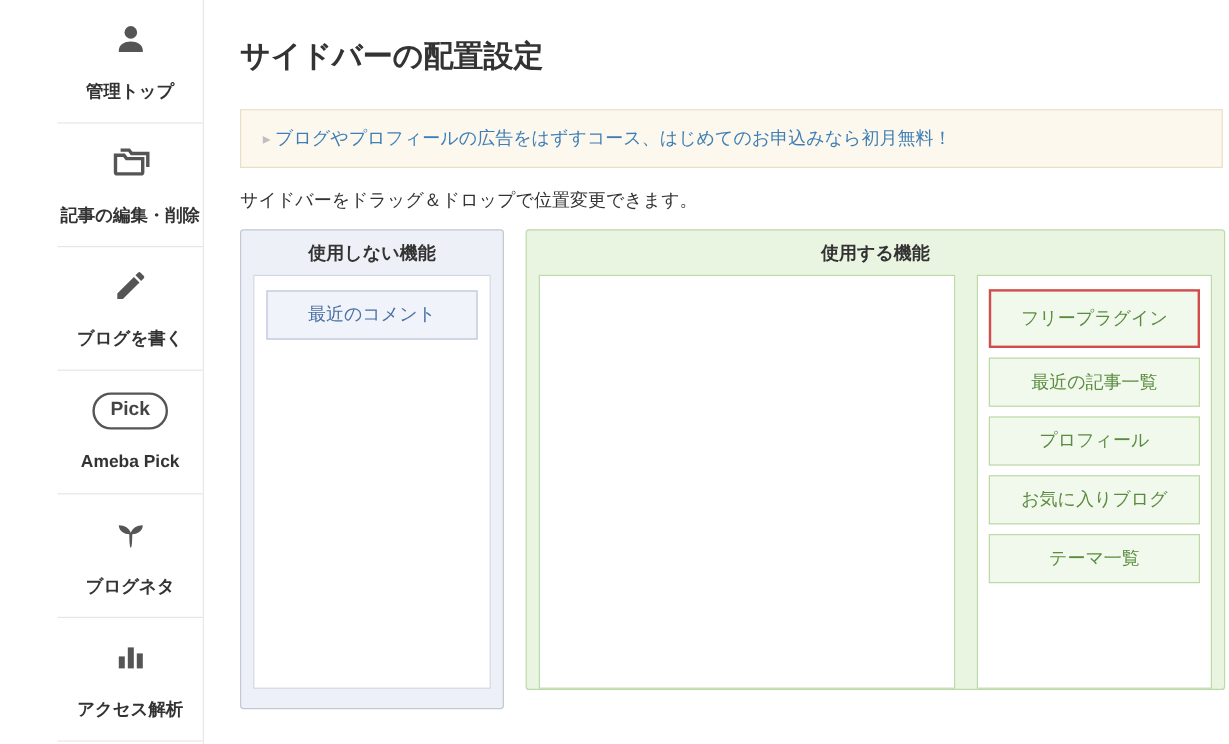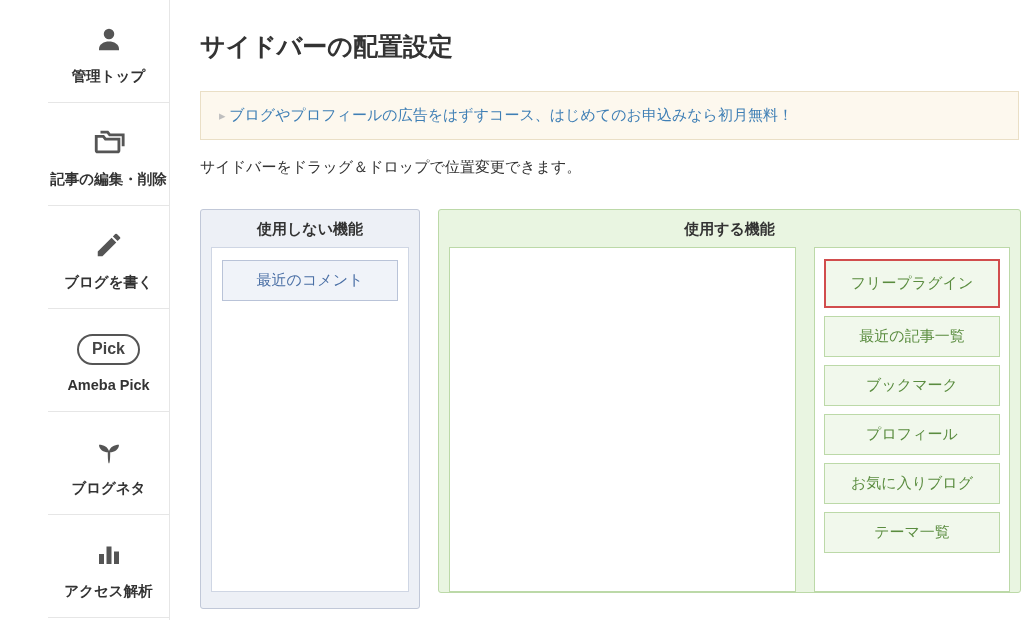--- a/index.html
+++ b/index.html
@@ -26,21 +26,21 @@
       align-items: center;
       justify-content: center;
       border-bottom: 1px solid #e6e6e6;
       cursor: pointer;
       color: #333;
       margin-left: 48px;
     }
     .sidebar-item .icon-wrap {
       height: 44px;
       display: flex;
-      align-items: center;
+      align-items: flex-start;
       justify-content: center;
       margin-bottom: 6px;
     }
     .sidebar-item .label {
       font-size: 14.5px;
       font-weight: 700;
       color: #333;
     }
     .pick-oval {
       border: 2.5px solid #555;
@@ -76,21 +76,21 @@
       text-decoration: none;
     }
     .notice a::before {
       content: "▸ ";
       color: #bfbfbf;
       font-size: 13px;
     }
     .desc {
       font-size: 15px;
       color: #333;
-      margin-bottom: 32px;
+      margin-bottom: 14px;
     }
     .panels {
       display: flex;
       gap: 18px;
     }
     .panel {
       border-radius: 3px;
     }
     .panel-unused {
       width: 220px;
@@ -238,21 +238,20 @@
       </div>
     </section>
 
     <section class="panel panel-used">
       <div class="panel-header">使用する機能</div>
       <div class="panel-body-wrap">
         <div class="col col-left"></div>
         <div class="col col-right">
           <div class="widget green highlight">フリープラグイン</div>
           <div class="widget green">最近の記事一覧</div>
-          <div class="widget green">ブックマーク</div>
           <div class="widget green">プロフィール</div>
           <div class="widget green">お気に入りブログ</div>
           <div class="widget green">テーマ一覧</div>
         </div>
       </div>
     </section>
 
   </div>
 
 </main>

